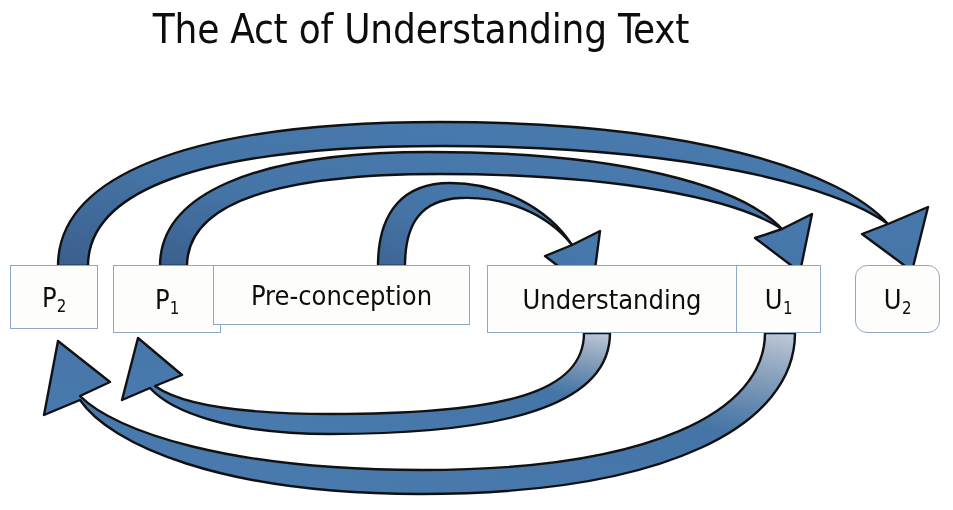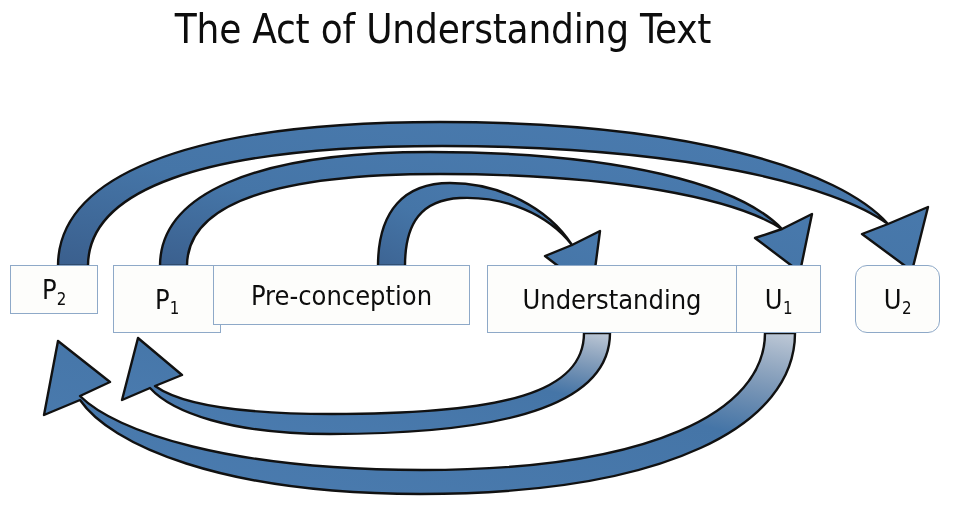--- a/index.html
+++ b/index.html
@@ -25,21 +25,20 @@
     top: 6px;
     left: 0;
     width: 842px;
     text-align: center;
     font-size: 40px;
     font-family: "DejaVu Sans Condensed", "Liberation Sans", sans-serif;
     font-weight: 400;
     color: #0d0d0d;
     letter-spacing: -0.2px;
     white-space: nowrap;
-    padding-left: 22px;
   }
   #arrow-layer {
     position: absolute;
     top: 0;
     left: 0;
     width: 953px;
     height: 510px;
   }
   .node-box {
     position: absolute;
@@ -149,21 +148,21 @@
                L 44 415
                L 58 341
                L 110 382
                L 80 396
                C 116 432, 230 470, 422 470
                C 650 470, 765 412, 765 333
                Z" fill="url(#gradBot1)" stroke="#111111" stroke-width="2.4" stroke-linejoin="round"></path>
     </g>
   </svg>
 
-  <div class="node-box" style="left:10px; top:265px; width:88px; height:49px;">
+  <div class="node-box" style="left:10px; top:265px; width:88px; height:64px;">
     <span class="lbl"><span>P</span><sub>2</sub></span>
   </div>
 
   <div class="node-box" style="left:113px; top:265px; width:108px; height:68px;">
     <span class="lbl"><span>P</span><sub>1</sub></span>
   </div>
 
   <div class="node-box" style="left:213px; top:265px; width:257px; height:60px;">
     <span class="lbl">Pre-conception</span>
   </div>

